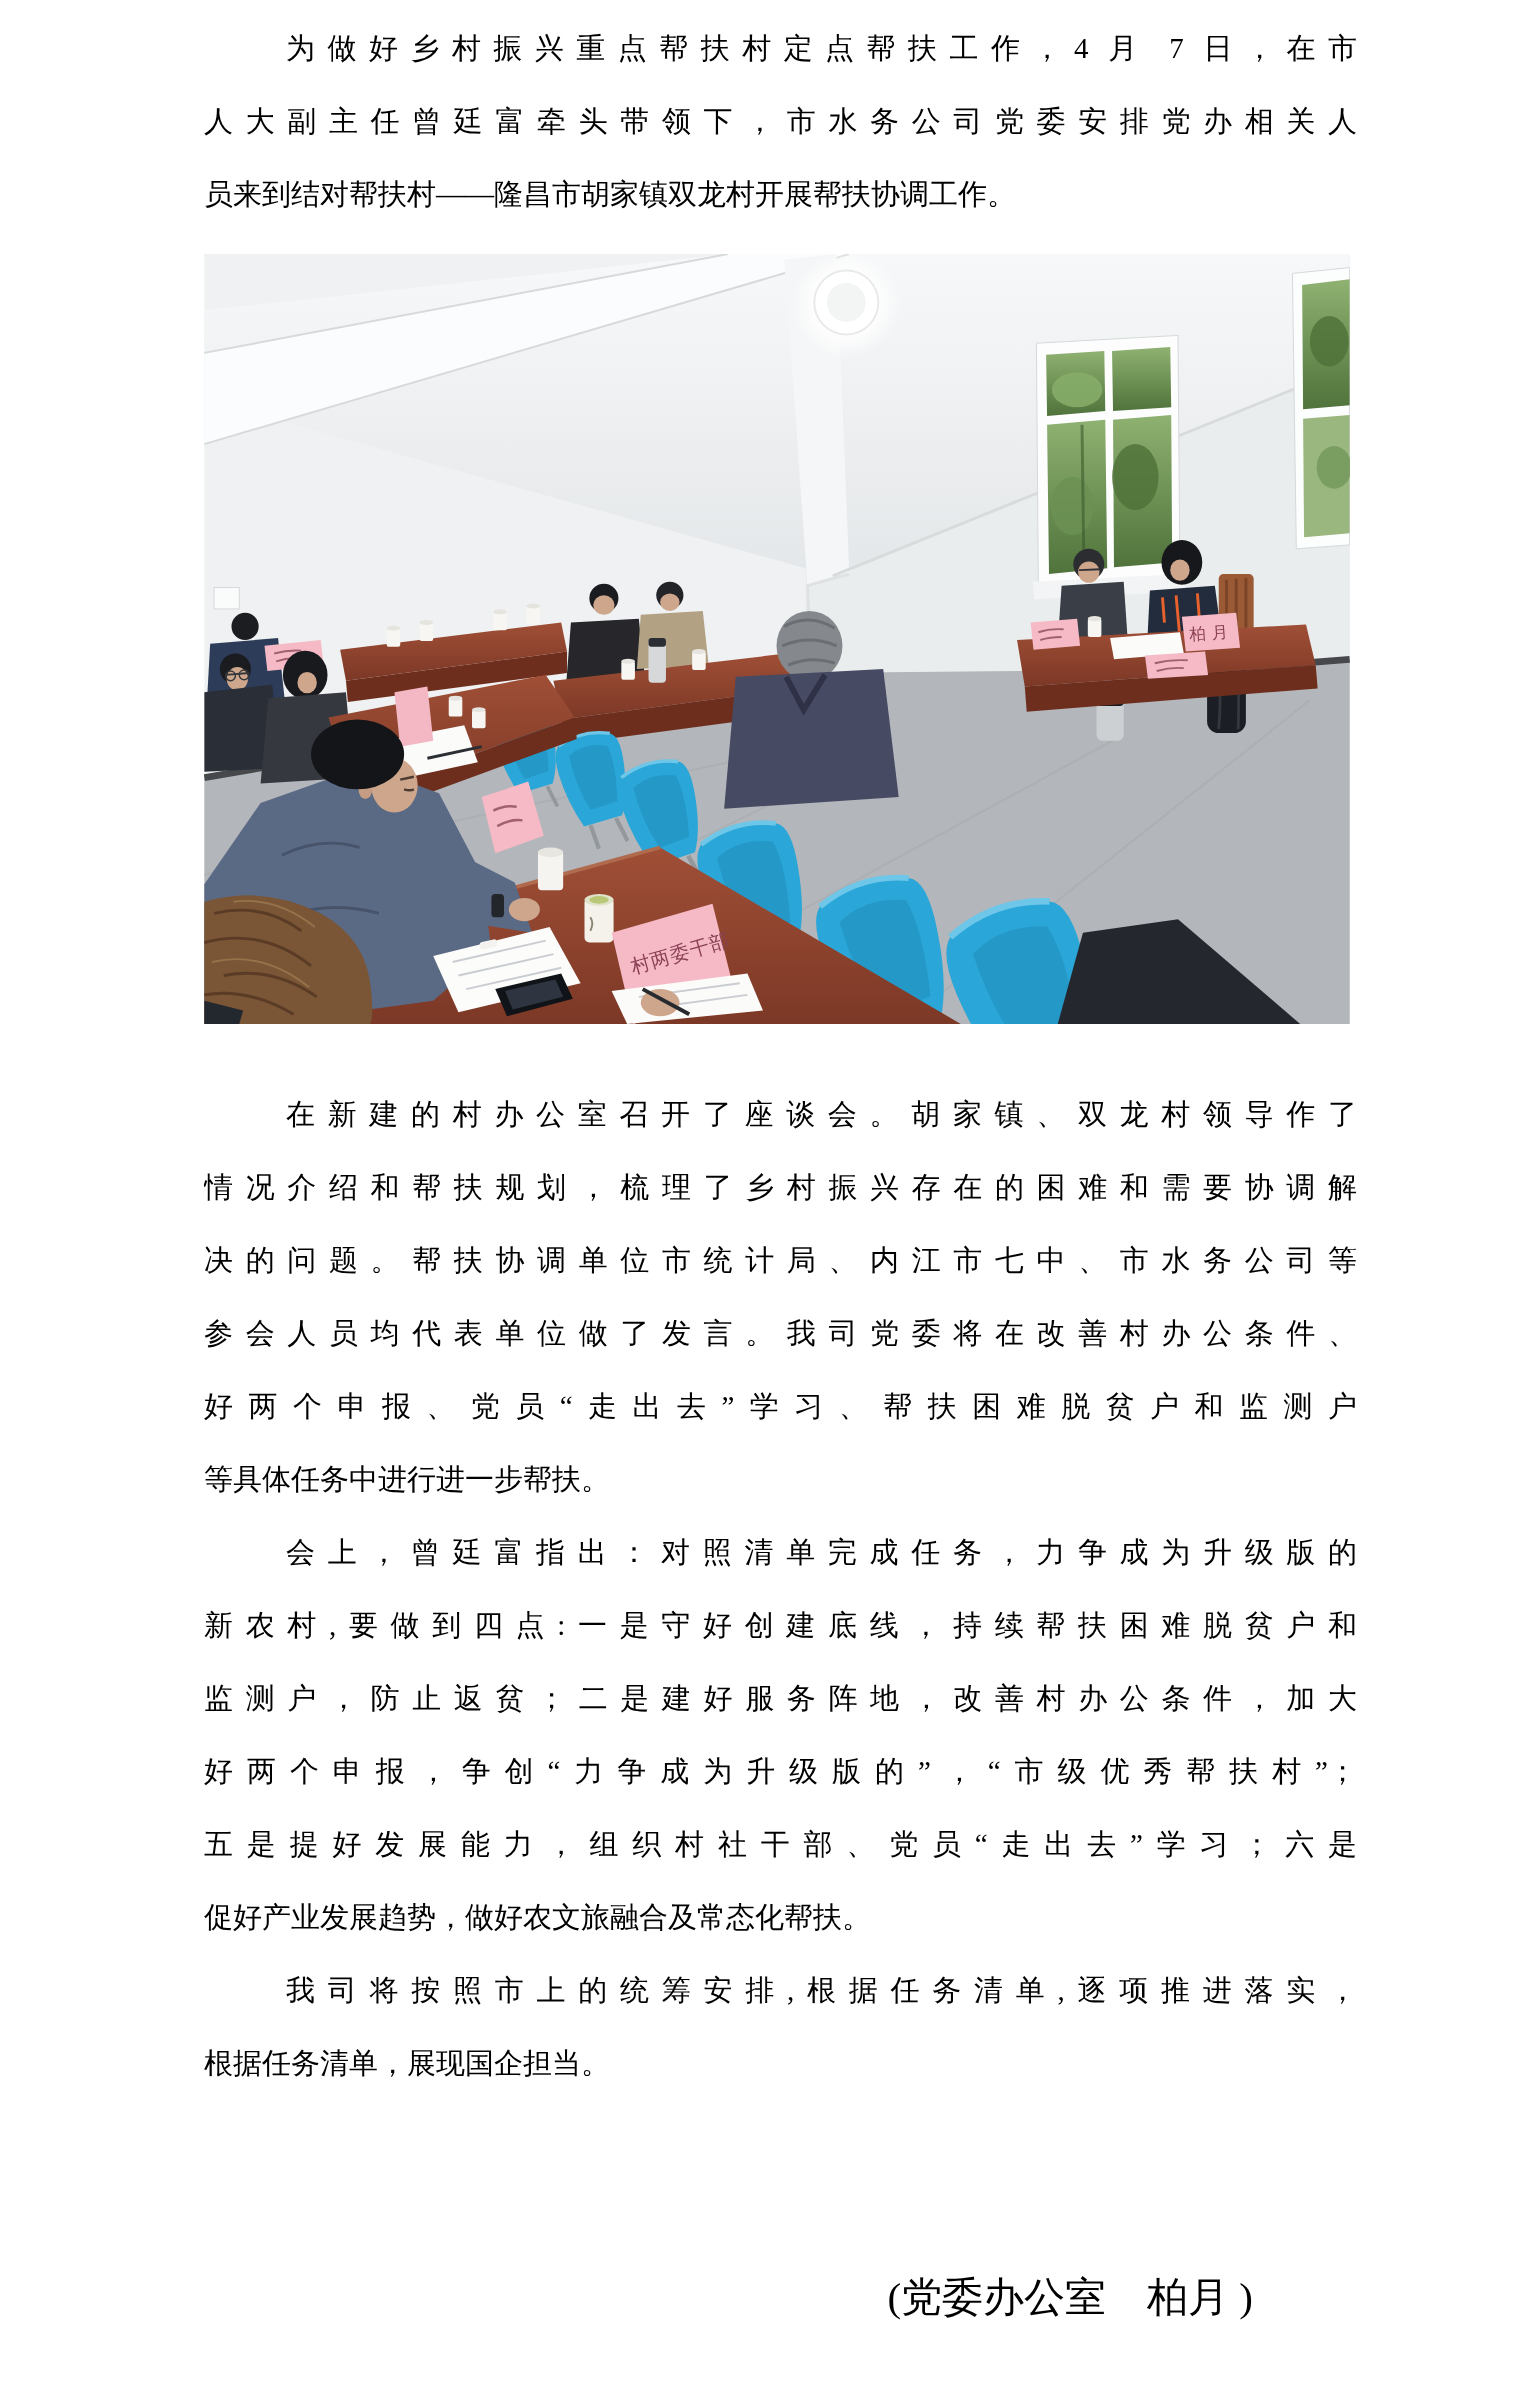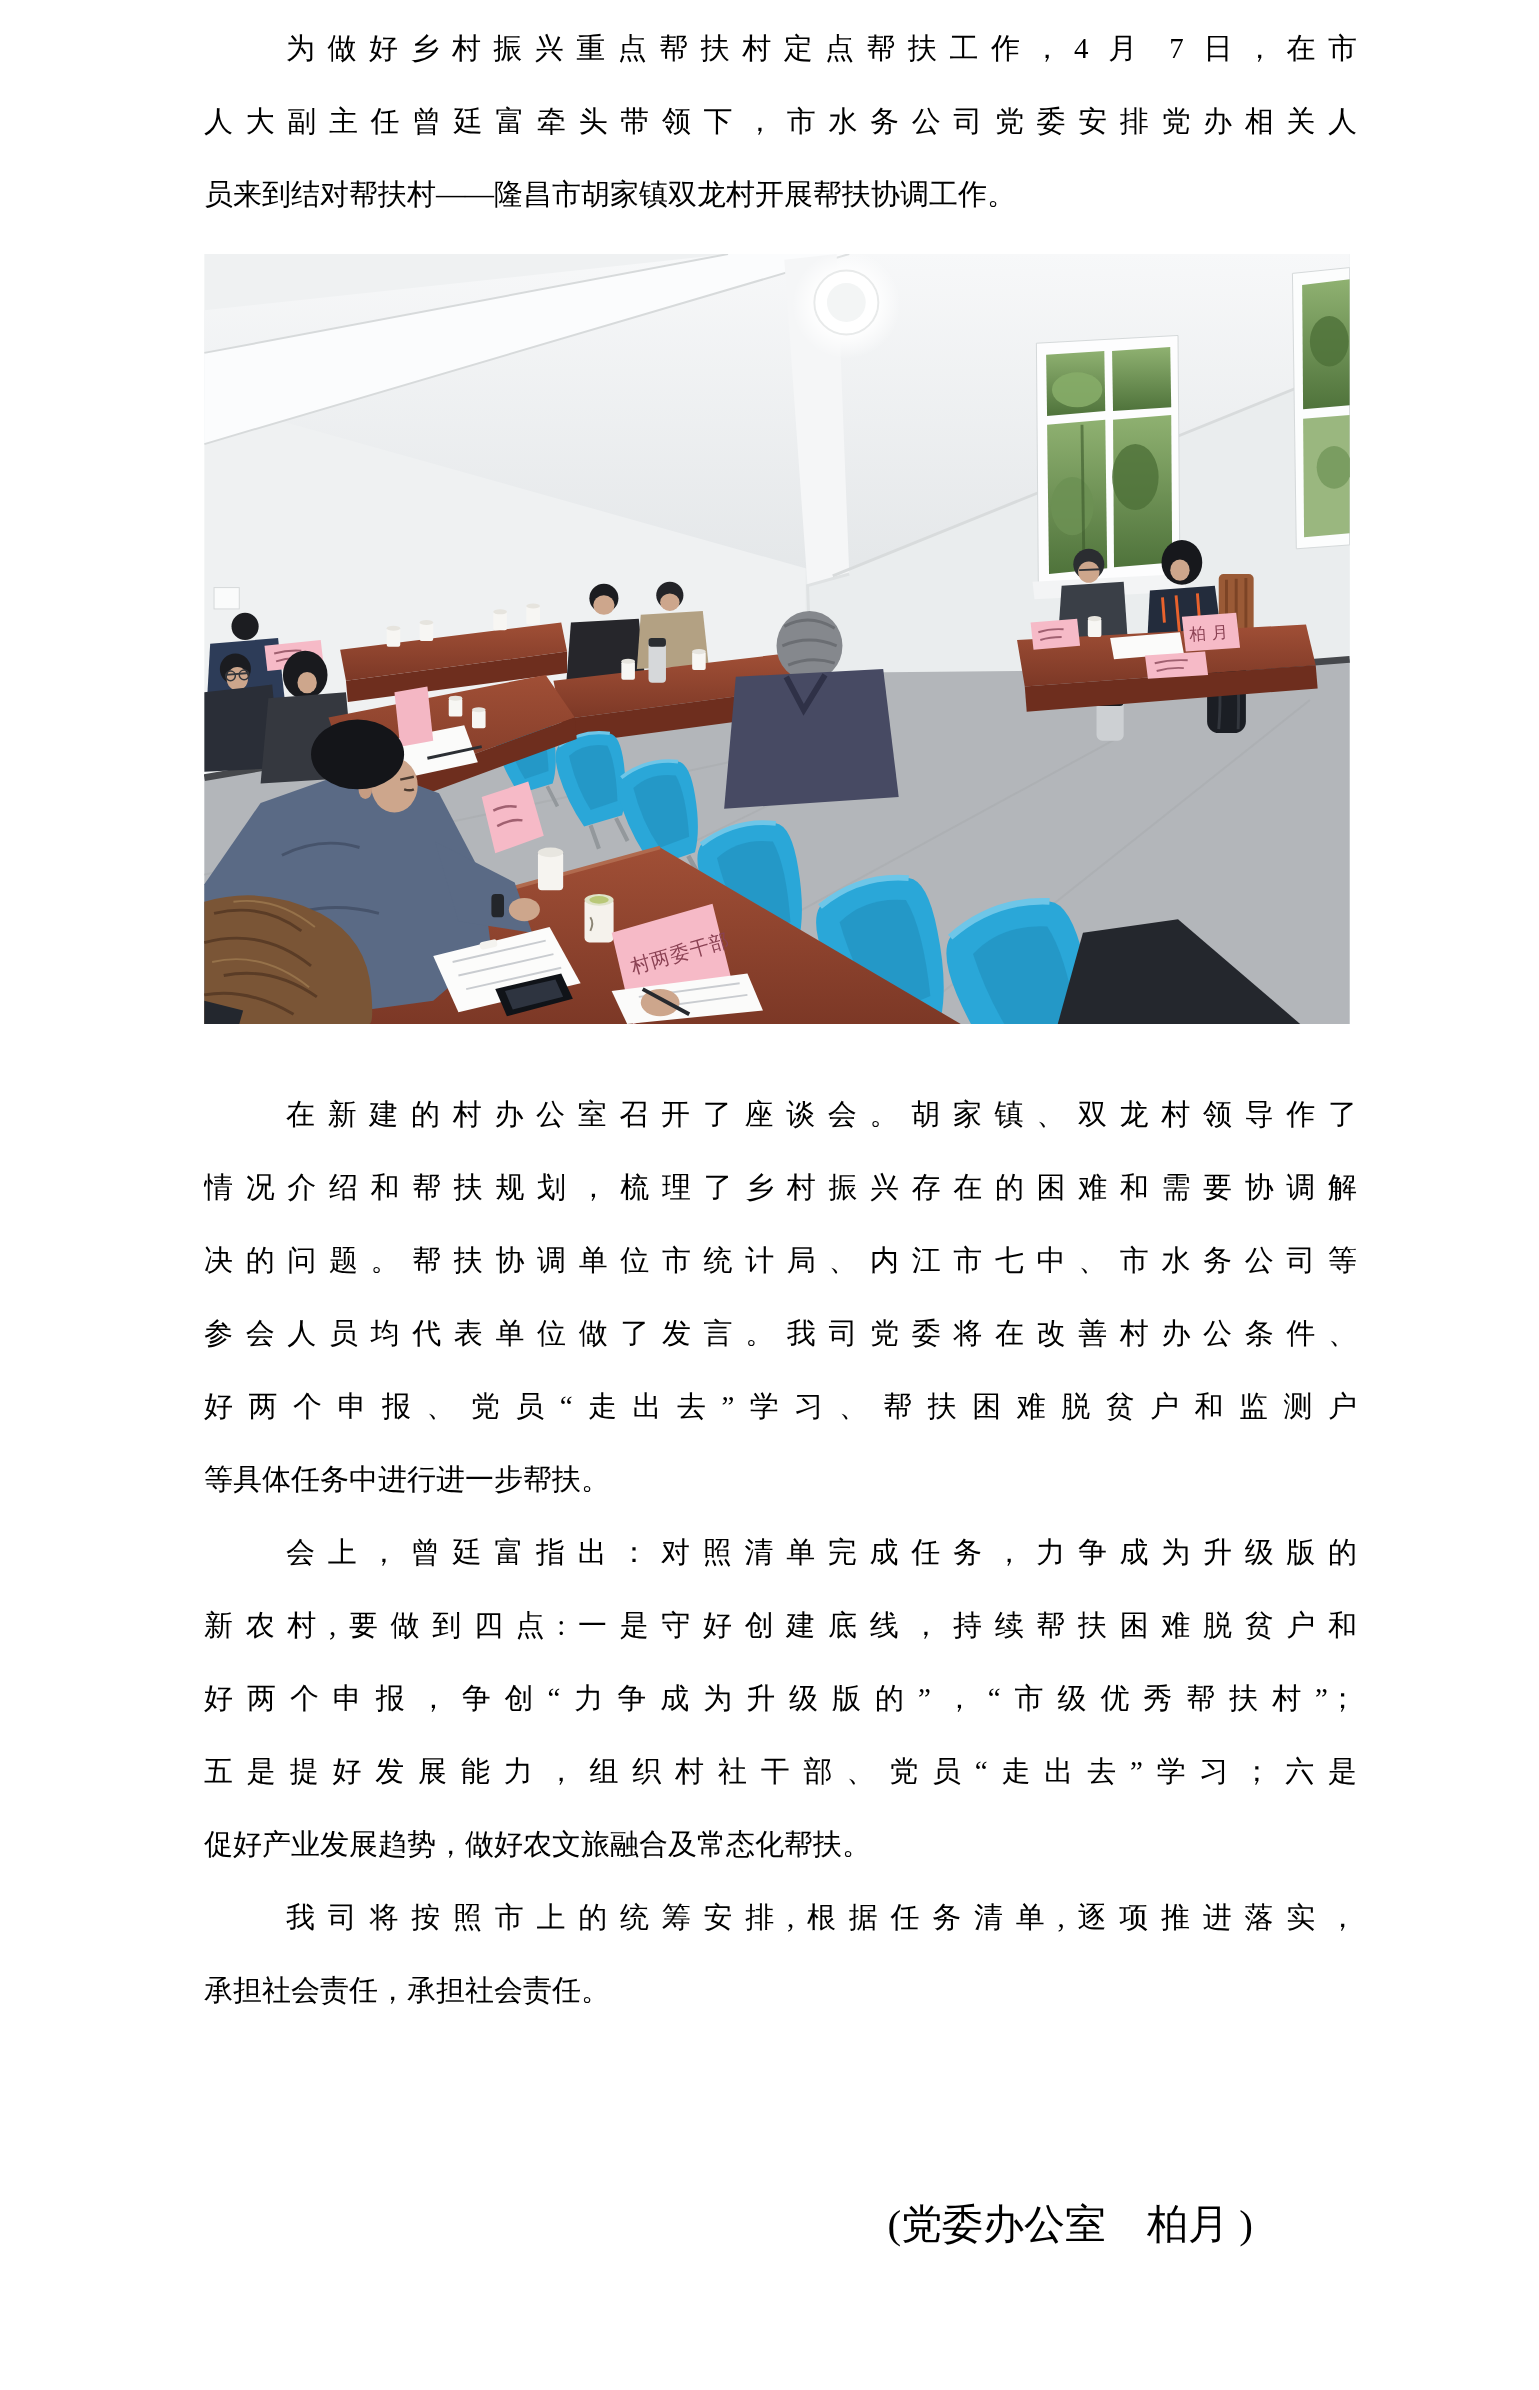--- a/index.html
+++ b/index.html
@@ -283,25 +283,26 @@
         <div class="line first">在新建的村办公室召开了座谈会。胡家镇、双龙村领导作了</div>
         <div class="line">情况介绍和帮扶规划，梳理了乡村振兴存在的困难和需要协调解</div>
         <div class="line">决的问题。帮扶协调单位市统计局、内江市七中、市水务公司等</div>
         <div class="line">参会人员均代表单位做了发言。我司党委将在改善村办公条件、</div>
         <div class="line">好两个申报、党员“走出去”学习、帮扶困难脱贫户和监测户</div>
         <div class="line plast">等具体任务中进行进一步帮扶。</div>
       </div>
     <div>
         <div class="line first">会上，曾廷富指出：对照清单完成任务，力争成为升级版的</div>
         <div class="line">新农村,要做到四点:一是守好创建底线，持续帮扶困难脱贫户和</div>
+        <div class="line">监测户，防止返贫；二是建好服务阵地，改善村办公条件，加大</div>
         <div class="line">好两个申报，争创“力争成为升级版的”，“市级优秀帮扶村”；</div>
         <div class="line">五是提好发展能力，组织村社干部、党员“走出去”学习；六是</div>
         <div class="line plast">促好产业发展趋势，做好农文旅融合及常态化帮扶。</div>
       </div>
     <div>
         <div class="line first">我司将按照市上的统筹安排,根据任务清单,逐项推进落实，</div>
-        <div class="line plast">承担社会责任，承担社会责任。</div>
+        <div class="line plast">根据任务清单，展现国企担当。</div>
       </div>
 
     <div class="signature">(党委办公室　柏月 )</div>
   </div>
 </div>
 
 
 </body></html>

